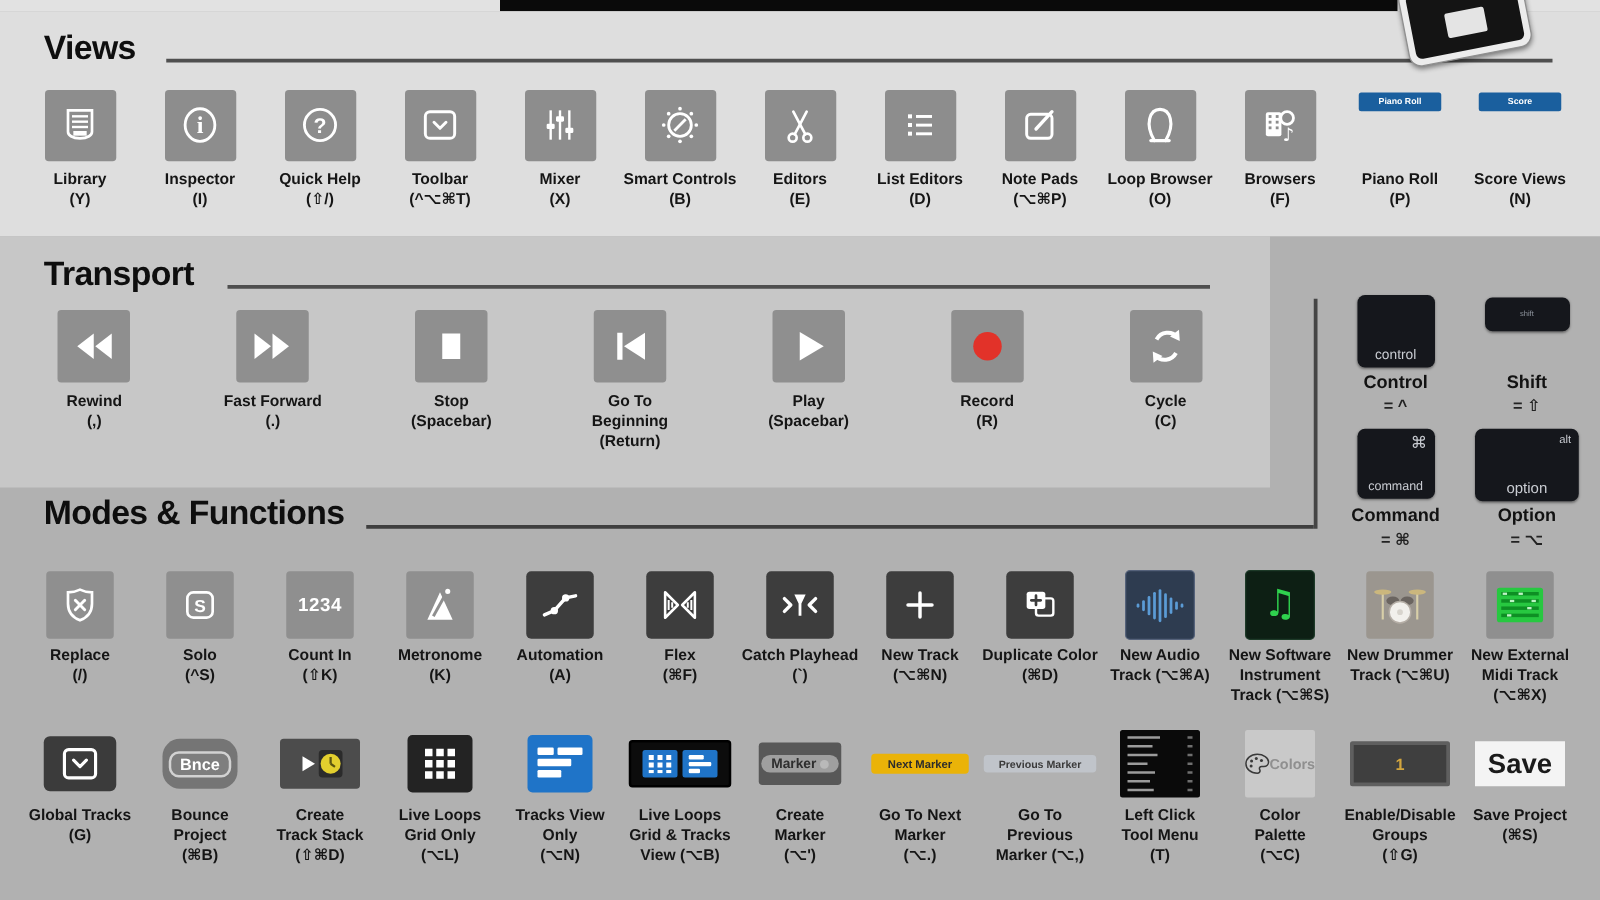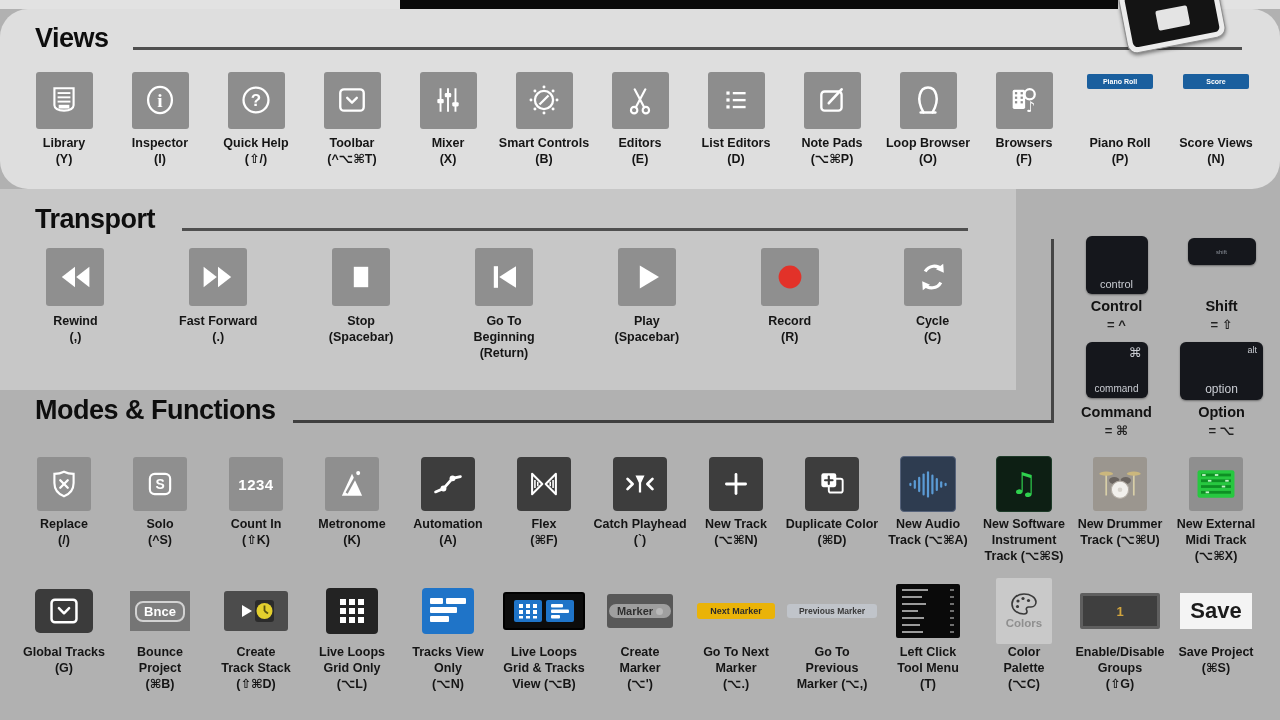--- a/index.html
+++ b/index.html
@@ -13,21 +13,21 @@
   .tablet{position:absolute;top:-18px;right:58px;width:98px;height:62px;background:#ececec;
           border:1px solid #8f8f8f;border-radius:10px;transform:rotate(-11deg);
           box-shadow:0 2px 4px rgba(0,0,0,.45);z-index:5;}
   .tablet .screen{position:absolute;left:5px;right:5px;top:5px;bottom:5px;background:#141414;border-radius:5px;}
   .tablet .popup{position:absolute;left:32%;top:38%;width:36%;height:38%;background:#e4e4e4;border-radius:2px;}
 
   .stitle{font-size:27px;font-weight:bold;color:#0e0e0e;letter-spacing:-0.5px;}
   .rule{background:#4f4f4f;height:3px;}
 
   
-  .views{position:absolute;top:9px;left:0;width:1280px;height:180px;background:#dedede;border-radius:28px;}
+  .views{position:absolute;top:9px;left:0;width:1280px;height:180px;background:#dedede;}
   .views .stitle{position:absolute;left:35px;top:14px;}
   .vrule{position:absolute;left:133px;top:38px;width:1109px;}
   .views .grid13{position:absolute;left:16px;top:62px;width:1248px;}
 
   .transport{position:absolute;top:189px;left:0;width:1016px;height:201px;background:#c7c7c7;}
   .transport .stitle{position:absolute;left:35px;top:15px;}
   .trule{position:absolute;left:182px;top:39px;width:786px;}
   .grid7{position:absolute;left:4px;top:58px;width:1000px;display:grid;
          grid-template-columns:repeat(7,1fr);justify-items:center;text-align:center;}
 
@@ -58,21 +58,21 @@
   .sq.swi{width:54px;height:54px;background:#0d1f14;border-radius:4px;border:1px solid #1d3a28;}
   .sq.drm{width:54px;height:54px;background:#9b968f;}
 
   .bluepill{width:66px;height:15px;background:#1a5f9e;border-radius:2px;color:#fff;
             font-size:7px;font-weight:bold;display:flex;align-items:center;justify-content:center;margin-top:3px;}
   .count-text{font-size:15px;font-weight:bold;color:#fff;letter-spacing:.5px;}
   .swinst-note{color:#2fd14e;font-size:30px;line-height:1;font-family:"DejaVu Sans",sans-serif;}
 
   
   .gt-box{width:58px;height:44px;background:#3b3b3b;border-radius:5px;display:flex;align-items:center;justify-content:center;}
-  .bounce-box{width:60px;height:40px;background:#757575;border-radius:0;display:flex;align-items:center;justify-content:center;}
+  .bounce-box{width:60px;height:40px;background:#757575;border-radius:14px;display:flex;align-items:center;justify-content:center;}
   .bnce-pill{border:2px solid #d2d2d2;border-radius:8px;background:#7e7e7e;color:#fff;
              font-weight:bold;font-size:13px;padding:1px 7px;}
   .ts-box{width:64px;height:40px;background:#4c4c4c;border-radius:3px;display:flex;align-items:center;justify-content:center;}
   .llg-box{width:52px;height:46px;background:#232323;border-radius:4px;display:flex;align-items:center;justify-content:center;}
   .tv-box{width:52px;height:46px;background:#1f74c8;border-radius:4px;display:flex;align-items:center;justify-content:center;}
   .llgt-box{width:78px;height:34px;background:#0c0c0c;border:2px solid #000;border-radius:3px;
             display:flex;align-items:center;justify-content:center;gap:4px;}
   .tile{width:28px;height:22px;background:#1f74c8;border-radius:2px;display:flex;align-items:center;justify-content:center;}
   .mk-box{width:66px;height:34px;background:#585858;border-radius:3px;display:flex;align-items:center;justify-content:center;}
   .mk-pill{background:#9f9f9f;border-radius:8px;color:#2e2e2e;font-weight:bold;font-size:11px;
@@ -80,22 +80,22 @@
   .mk-step{width:7px;height:7px;border-radius:50%;background:#b9b9b9;display:inline-block;}
   .nm-pill{width:78px;height:16px;background:#eab308;border-radius:3px;color:#2c2c2c;
            font-size:9px;font-weight:bold;display:flex;align-items:center;justify-content:center;}
   .pm-pill{width:90px;height:14px;background:#c0c4ca;border-radius:3px;color:#3a3a3a;
            font-size:8.5px;font-weight:bold;display:flex;align-items:center;justify-content:center;}
   .tm-box{width:64px;height:54px;background:#0a0a0a;border-radius:2px;padding:5px 6px;
           box-sizing:border-box;display:flex;flex-direction:column;justify-content:space-between;}
   .tm-row{display:flex;justify-content:space-between;align-items:center;}
   .tm-l{height:2px;background:#9b9b9b;display:block;}
   .tm-r{width:4px;height:2px;background:#6f6f6f;display:block;}
-  .col-box{width:56px;height:66px;background:#c9c9c9;border-radius:2px;display:flex;
-           flex-direction:column;align-items:center;justify-content:center;}
+  .col-box{width:56px;height:54px;background:#c9c9c9;border-radius:2px;display:flex;
+           flex-direction:row;align-items:center;justify-content:center;}
   .colors-label{color:#8f8f8f;font-weight:bold;font-size:11.5px;margin-top:2px;}
   .grp-box{width:74px;height:30px;background:#3f3f3f;border:3px solid #5f5f5f;border-radius:2px;
            display:flex;align-items:center;justify-content:center;}
   .grp-box span{color:#d2a53e;font-weight:bold;font-size:13px;}
   .save-box{width:72px;height:36px;background:#f4f4f4;display:flex;align-items:center;justify-content:center;}
   .save-box span{font-size:22px;font-weight:bold;color:#1b1b1b;}
 
   
   .modifiers{position:absolute;left:1064px;top:236px;width:210px;display:grid;
              grid-template-columns:1fr 1fr;row-gap:10px;justify-items:center;text-align:center;}

